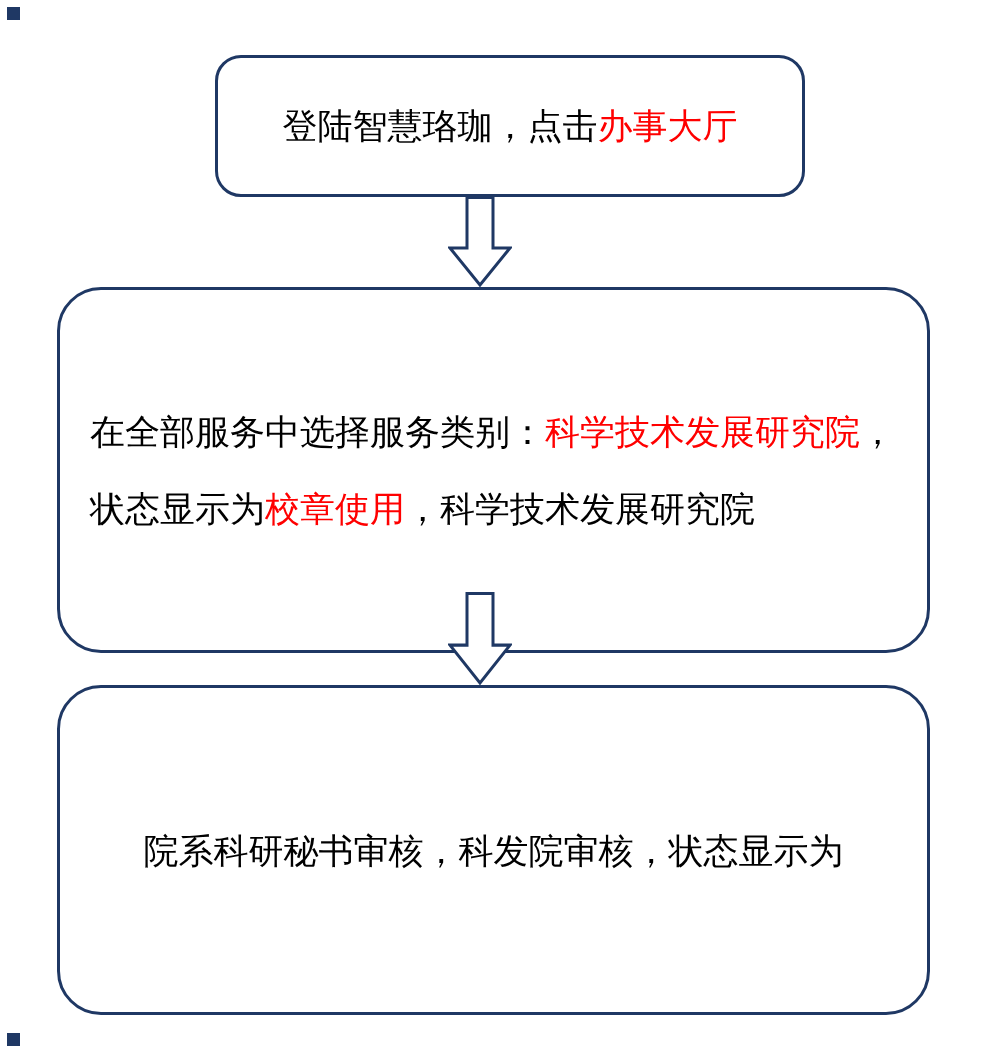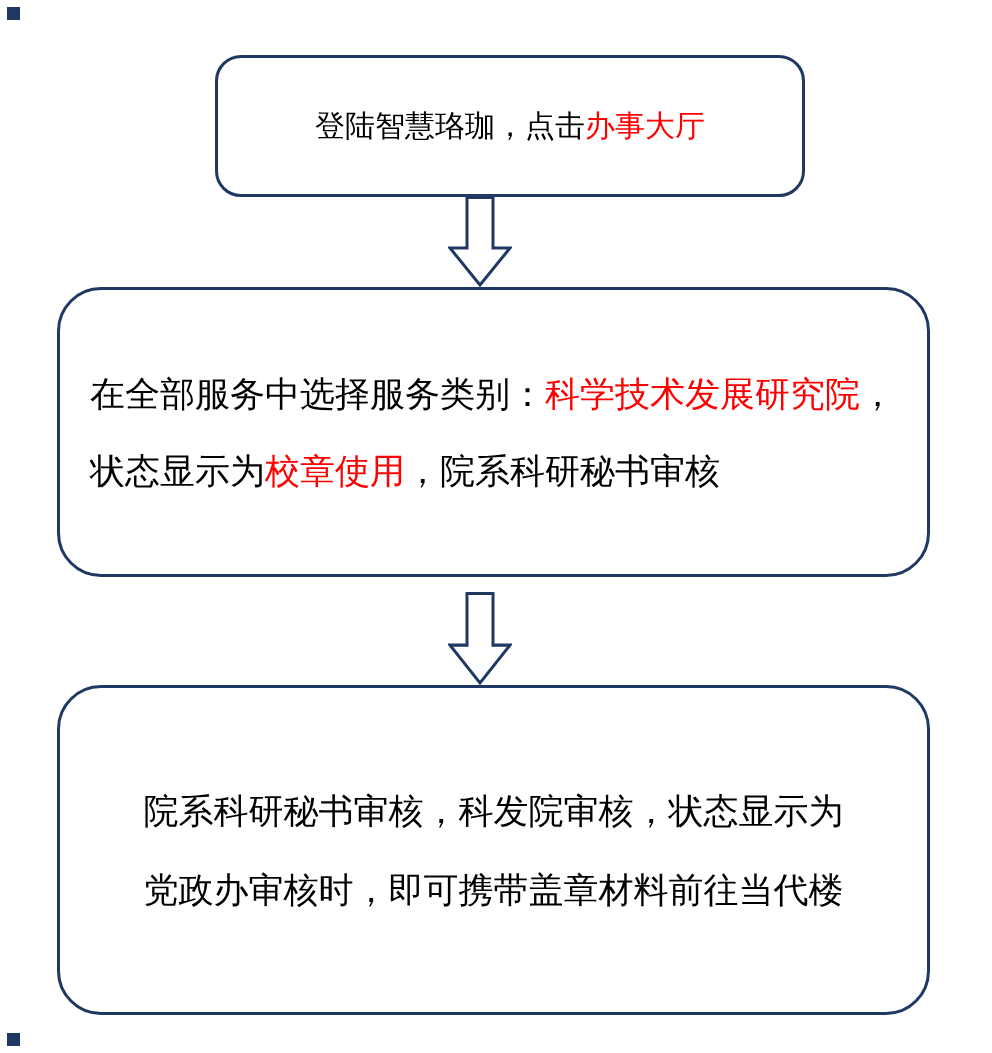--- a/index.html
+++ b/index.html
@@ -20,24 +20,24 @@
   }
   .flow-box {
     position: absolute;
     border: 3px solid var(--color-border);
     background: #ffffff;
   }
   .box-1 {
     left: 215px; top: 55px; width: 590px; height: 142px;
     border-radius: 26px;
     display: flex; align-items: center; justify-content: center;
-    font-size: 30px;
+    font-size: 35px;
   }
   .box-2 {
-    left: 57px; top: 287px; width: 873px; height: 290px;
+    left: 57px; top: 287px; width: 873px; height: 366px;
     border-radius: 44px;
     display: flex; flex-direction: column; justify-content: center;
     padding: 18px 30px;
     font-size: 35px;
   }
   .box-2 .flow-line { line-height: 77px; text-align: left; white-space: nowrap; }
   .box-3 {
     left: 57px; top: 685px; width: 873px; height: 330px;
     border-radius: 44px;
     display: flex; flex-direction: column; justify-content: center;
@@ -73,25 +73,24 @@
 </div>
 
 <div class="arrow arrow-1">
   <svg viewBox="0 0 64 91" preserveAspectRatio="none">
     <path d="M19 1.5 H45 V52 H62 L32 89 L2 52 H19 Z" fill="#ffffff" stroke="currentColor" stroke-width="3" stroke-linejoin="miter"></path>
   </svg>
 </div>
 
 <div class="flow-box box-2">
   <p class="flow-line"><span>在全部服务中选择服务类别：</span><span class="hl">科学技术发展研究院</span><span>，</span></p>
-  <p class="flow-line"><span>状态显示为</span><span class="hl">校章使用</span><span>，院系科研秘书审核</span></p>
+  <p class="flow-line"><span>状态显示为</span><span class="hl">校章使用</span><span>，科学技术发展研究院</span></p>
 </div>
 
 <div class="arrow arrow-2">
   <svg viewBox="0 0 64 91" preserveAspectRatio="none">
     <path d="M19 1.5 H45 V52 H62 L32 89 L2 52 H19 Z" fill="#ffffff" stroke="currentColor" stroke-width="3" stroke-linejoin="miter"></path>
   </svg>
 </div>
 
 <div class="flow-box box-3">
   <p class="flow-line"><span>院系科研秘书审核，科发院审核，状态显示为</span></p>
-  <p class="flow-line"><span>党政办审核时，即可携带盖章材料前往当代楼</span></p>
 </div>
 
 </body></html>

